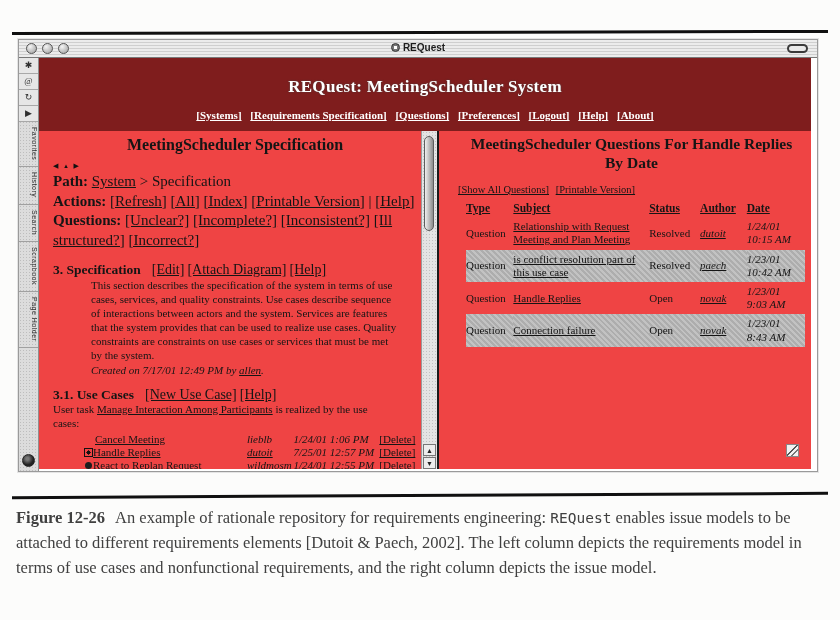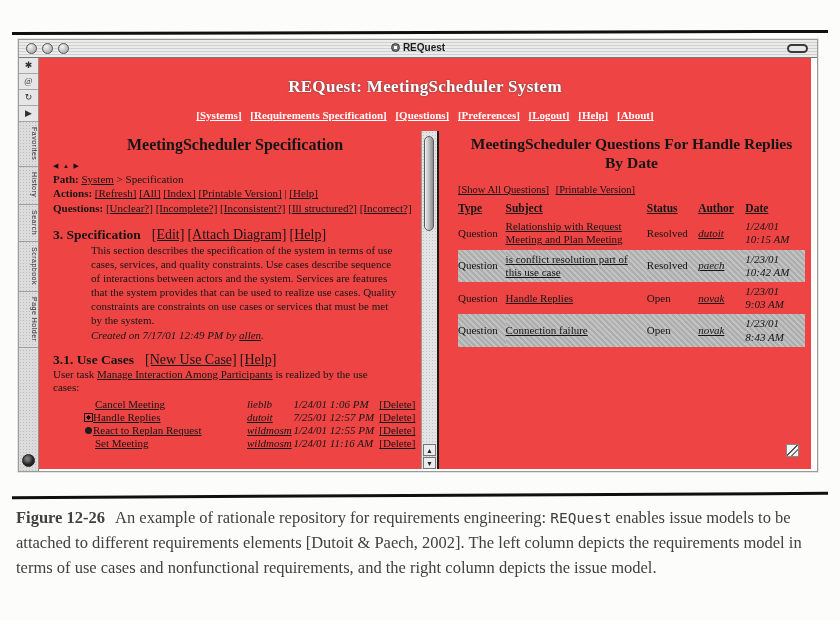--- a/index.html
+++ b/index.html
@@ -58,21 +58,21 @@
   }
   #status-globe {
     position:absolute; bottom:4px; left:3px; width:13px; height:13px; border-radius:50%;
     border:1px solid #222;
     background:radial-gradient(circle at 40% 35%, #777 15%, #222 60%);
   }
 
   
   #banner {
     position:absolute; left:20px; top:18px; right:6px; height:73px;
-    background:#ef4444; text-align:center; color:#fff;
+    background:#7f1d1d; text-align:center; color:#fff;
   }
   #banner-title {
     padding-top:19px; font-size:17px; font-weight:bold; letter-spacing:0.3px;
     text-shadow:0 0 2px #444;
   }
   #banner-nav { margin-top:12px; font-size:11px; font-weight:bold; }
   #banner-nav span { margin:0 3px; text-decoration:underline; white-space:nowrap; }
 
   
   #frames {
@@ -90,21 +90,21 @@
   }
   .ls-arrow {
     position:absolute; left:1px; width:13px; height:12px; text-align:center;
     font-size:7px; line-height:12px; border:1px solid #777; background:#ececec; color:#222;
   }
   #ls-up{ bottom:13px; } #ls-down{ bottom:0; }
   #right-frame { flex:1; position:relative; border-left:2px solid #1b1b1b; padding:4px 6px 0 19px; overflow:hidden; }
 
   
   #lf-title { text-align:center; font-size:16px; font-weight:bold; margin-bottom:9px; }
-  .meta { font-size:11px; line-height:1.3; }
+  .meta { font-size:15px; line-height:1.3; }
   .lk { text-decoration:underline; }
   #nav-arrows { font-size:7px; letter-spacing:2px; line-height:1; margin-bottom:2px; color:#111; }
   .bold { font-weight:bold; }
   #spec-head { margin-top:12px; font-size:13px; }
   #spec-head .h { font-weight:bold; font-size:13.5px; margin-right:4px; }
   .head-links { font-size:14px;padding-left:7px; }
   .head-links span { margin-right:3px; text-decoration:underline; }
   #spec-body { margin:1px 0 0 38px; width:308px; font-size:11px; line-height:1.27; }
   #spec-created { margin:1px 0 0 38px; font-size:11px; font-style:italic; }
   #uc-head { margin-top:11px; font-size:13px; }
@@ -120,21 +120,21 @@
                border:1px solid #444; background:radial-gradient(circle at 35% 30%,#ddd,#666); }
   .uc-name { min-width:152px; padding-right:8px; }
   .uc-auth { width:56px; font-style:italic; }
   .uc-date { width:112px; font-style:italic; }
   .uc-del  { width:46px; }
 
   
   #rf-title { text-align:center; font-size:15.5px; font-weight:bold; line-height:1.2; margin-bottom:12px; }
   #rf-links { font-size:10.5px; margin-bottom:7px; }
   #rf-links span { margin-right:4px; text-decoration:underline; }
-  #q-table { border-collapse:collapse; font-size:11px; }
+  #q-table { border-collapse:collapse; font-size:11px; margin-left:8px; }
   #q-table th { text-align:left; font-size:11.5px; text-decoration:underline; padding:0 4px 3px 0; }
   #q-table td { vertical-align:middle; padding:3px 4px 3px 0; line-height:1.2; }
   .col-type{width:48px;} .col-subj{width:150px;} .col-stat{width:52px;} .col-auth{width:48px;} .col-date{width:62px;}
   .q-subj { text-decoration:underline; }
   .q-auth { font-style:italic; text-decoration:underline; }
   .q-date { font-style:italic; }
   tr.shaded td {
     background:
       repeating-linear-gradient(45deg, rgba(130,130,130,0.35) 0 2px, rgba(190,190,190,0.35) 2px 4px),
       #c4c4c4;

